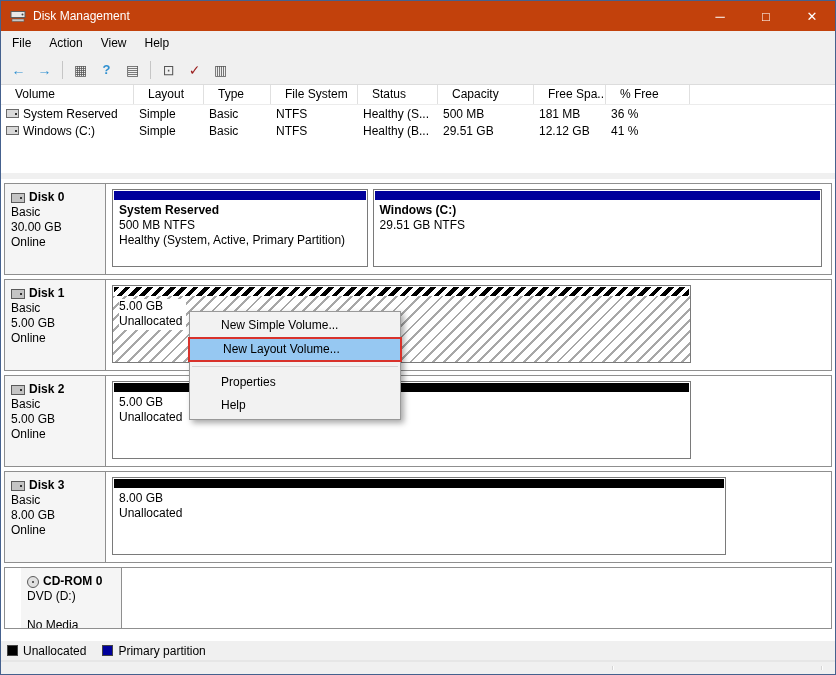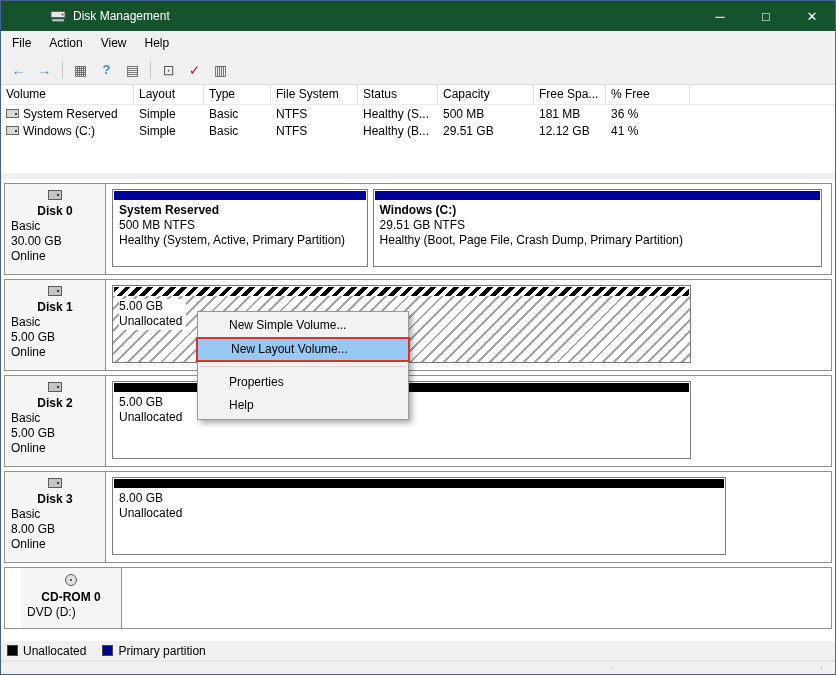--- a/index.html
+++ b/index.html
@@ -1,61 +1,61 @@
 <!DOCTYPE html>
 <html><head>
 <meta charset="utf-8">
 <style>
   html,body{margin:0;padding:0;}
   body{font-family:"Liberation Sans",sans-serif;font-size:12px;color:#000;background:#c9c9c9;}
   .window{width:836px;height:675px;display:flex;flex-direction:column;background:#f0f0f0;
           border:1px solid #45618e;box-sizing:border-box;position:relative;overflow:hidden;}
 
   
-  .titlebar{height:30px;background:#14532d;color:#fff;display:flex;align-items:center;flex:0 0 auto;padding-left:40px;}
+  .titlebar{height:30px;background:#c2410c;color:#fff;display:flex;align-items:center;flex:0 0 auto;}
   .titlebar-icon{width:16px;height:16px;margin:0 7px 0 9px;flex:0 0 auto;display:flex;align-items:center;}
   .title-text{flex:1;font-size:12px;}
   .win-controls{display:flex;height:100%;}
   .win-btn{width:46px;height:100%;display:flex;align-items:center;justify-content:center;font-size:13px;cursor:default;}
 
   
   .menubar{height:24px;background:#f0f0f0;display:flex;align-items:center;padding-left:2px;flex:0 0 auto;}
   .menu-item{padding:4px 9px;}
   .toolbar{height:29px;background:#f0f0f0;display:flex;align-items:center;padding-left:5px;gap:1px;
            border-bottom:1px solid #dcdcdc;flex:0 0 auto;}
   .tool-btn{width:25px;height:23px;display:flex;align-items:center;justify-content:center;font-size:14px;color:#555;}
   .tool-btn.arrow{color:#2e8fd0;font-weight:bold;}
   .tool-btn.help{color:#2e8fd0;font-weight:bold;font-size:13px;}
   .tool-btn.check{color:#9a1d1d;}
   .tool-sep{width:1px;height:18px;background:#c6c6c6;margin:0 4px;}
 
   
   .volume-panel{height:88px;background:#fff;flex:0 0 auto;overflow:hidden;}
   .vl-header{display:flex;height:19px;border-bottom:1px solid #ececec;}
-  .vl-hcell{border-right:1px solid #e0e0e0;padding:2px 5px;box-sizing:border-box;flex:0 0 auto;
+  .vl-hcell{border-right:1px solid #e0e0e0;padding:2px 14px;box-sizing:border-box;flex:0 0 auto;
             white-space:nowrap;overflow:hidden;background:#fff;}
   .vl-row{display:flex;height:17px;align-items:center;}
   .vl-cell{padding:0 5px;box-sizing:border-box;flex:0 0 auto;white-space:nowrap;overflow:hidden;
            display:flex;align-items:center;gap:4px;}
   .w0{width:133px}.w1{width:70px}.w2{width:67px}.w3{width:87px}.w4{width:80px}
   .w5{width:96px}.w6{width:72px}.w7{width:84px}
   .wfill{flex:1 1 auto;border-right:none;}
   .vol-icon{width:13px;height:9px;background:#d9d9d9;border:1px solid #6a6a6a;box-sizing:border-box;
             position:relative;flex:0 0 auto;}
   .vol-icon::after{content:"";position:absolute;right:1px;top:3px;width:2px;height:2px;background:#333;}
 
   .splitter{height:6px;background:#f0f0f0;flex:0 0 auto;}
 
   
   .graphic{flex:1 1 auto;background:#fff;overflow:hidden;}
   .disk-row{display:flex;height:92px;margin:4px 3px 0 3px;border:1px solid #8f8f8f;background:#fff;box-sizing:border-box;}
   .disk-row.cdrom{height:62px;padding-left:16px;}
   .disk-info{width:101px;flex:0 0 auto;border-right:1px solid #8f8f8f;background:#f5f5f5;
              padding:6px;box-sizing:border-box;line-height:15px;overflow:hidden;}
-  .disk-title{display:flex;align-items:center;gap:4px;font-weight:bold;white-space:nowrap;flex-direction:column;}
+  .disk-title{display:flex;align-items:center;gap:4px;font-weight:bold;white-space:nowrap;}
   .drive-icon{width:14px;height:10px;background:#c4c4c4;border:1px solid #5a5a5a;box-sizing:border-box;
               position:relative;flex:0 0 auto;}
   .drive-icon::after{content:"";position:absolute;right:2px;top:3px;width:2px;height:2px;background:#333;}
   .drive-icon.cd{border-radius:50%;width:12px;height:12px;background:#e0e0e0;}
   .drive-icon.cd::after{right:4px;top:4px;border-radius:50%;}
   .disk-line{white-space:nowrap;}
   .media-status{margin-top:14px;}
   .disk-graphic{flex:1 1 auto;display:flex;gap:5px;padding:5px 9px 7px 6px;box-sizing:border-box;}
   .part{border:1px solid #7a7a7a;background:#fff;display:flex;flex-direction:column;box-sizing:border-box;}
   .part-bar{height:9px;margin:1px 1px 0 1px;background:#00009b;flex:0 0 auto;}
@@ -68,21 +68,21 @@
   .chip{background:#fff;display:inline-block;padding:0 4px 1px 0;}
 
   
   .legend{height:19px;background:#f0f0f0;display:flex;align-items:center;gap:16px;padding:0 6px;flex:0 0 auto;}
   .legend-item{display:flex;align-items:center;gap:5px;}
   .legend-swatch{width:11px;height:11px;border:1px solid #444;box-sizing:border-box;}
   .statusbar{flex:1 0 auto;background:#f0f0f0;border-top:2px solid #e6e6e6;position:relative;}
   .status-sep{position:absolute;top:4px;bottom:4px;width:1px;background:#d5d5d5;box-shadow:1px 0 0 #fdfdfd;}
 
   
-  .ctx-menu{position:absolute;left:196px;top:310px;width:212px;background:#f2f2f2;border:1px solid #999;
+  .ctx-menu{position:absolute;left:188px;top:310px;width:212px;background:#f2f2f2;border:1px solid #999;
             box-shadow:3px 3px 6px rgba(0,0,0,.35);padding:2px 0;z-index:10;box-sizing:border-box;}
   .ctx-item{height:23px;line-height:23px;padding-left:31px;white-space:nowrap;cursor:default;}
   .ctx-item.hl{border:2px solid #d8322b;height:25px;line-height:21px;box-sizing:border-box;
                margin:0 -2px;padding-left:33px;background:#96c8f2;}
   .ctx-sep{height:1px;background:#d4d4d4;margin:4px 2px;}
 </style>
 </head>
 <body>
 
 <div class="window">
@@ -184,21 +184,20 @@
             <div class="part-title">System Reserved</div>
             <div class="part-line">500 MB NTFS</div>
             <div class="part-line">Healthy (System, Active, Primary Partition)</div>
           </div>
         </div>
         <div class="part primary" style="flex:1">
           <div class="part-bar" style="background: rgb(0, 0, 155);"></div>
           <div class="part-body">
             <div class="part-title">Windows  (C:)</div>
             <div class="part-line">29.51 GB NTFS</div>
-            <div class="part-line">Healthy (Boot, Page File, Crash Dump, Primary Partition)</div>
           </div>
         </div>
       </div>
     </div>
 
     <div class="disk-row">
       <div class="disk-info">
         <div class="disk-title">
             <span class="drive-icon"></span>
             <span>Disk 1</span>

